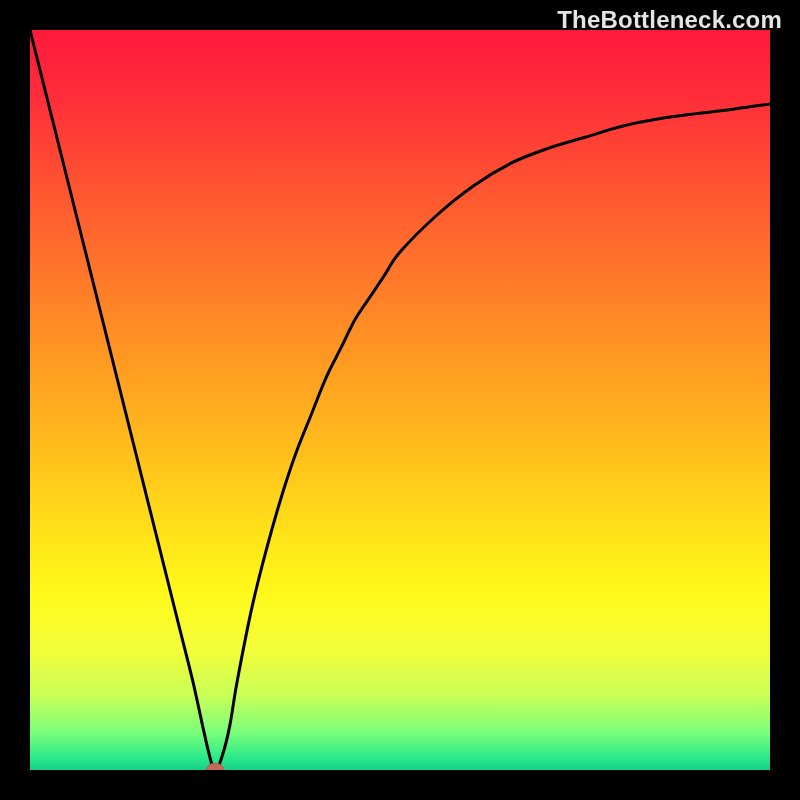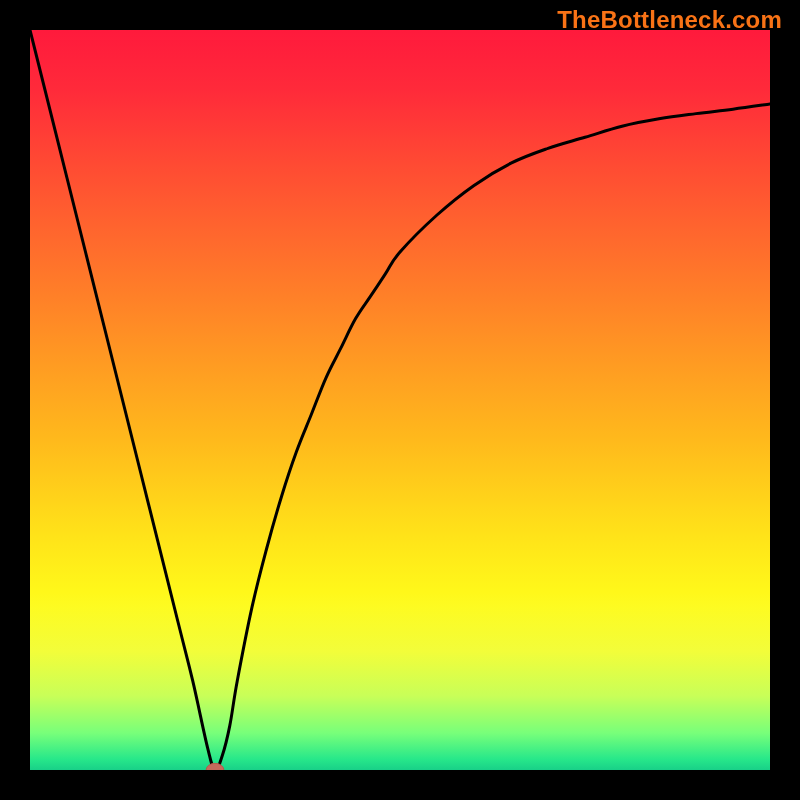--- a/index.html
+++ b/index.html
@@ -24,21 +24,21 @@
     height: 740px;
     overflow: hidden;
   }
   .watermark {
     position: absolute;
     top: 6px;
     right: 18px;
     font-family: Arial, Helvetica, sans-serif;
     font-size: 24px;
     font-weight: 600;
-    color: #f97316;
+    color: #e5e5e5;
     letter-spacing: 0.2px;
     pointer-events: none;
   }
   svg {
     display: block;
   }
 </style>
 </head>
 <body>
 

